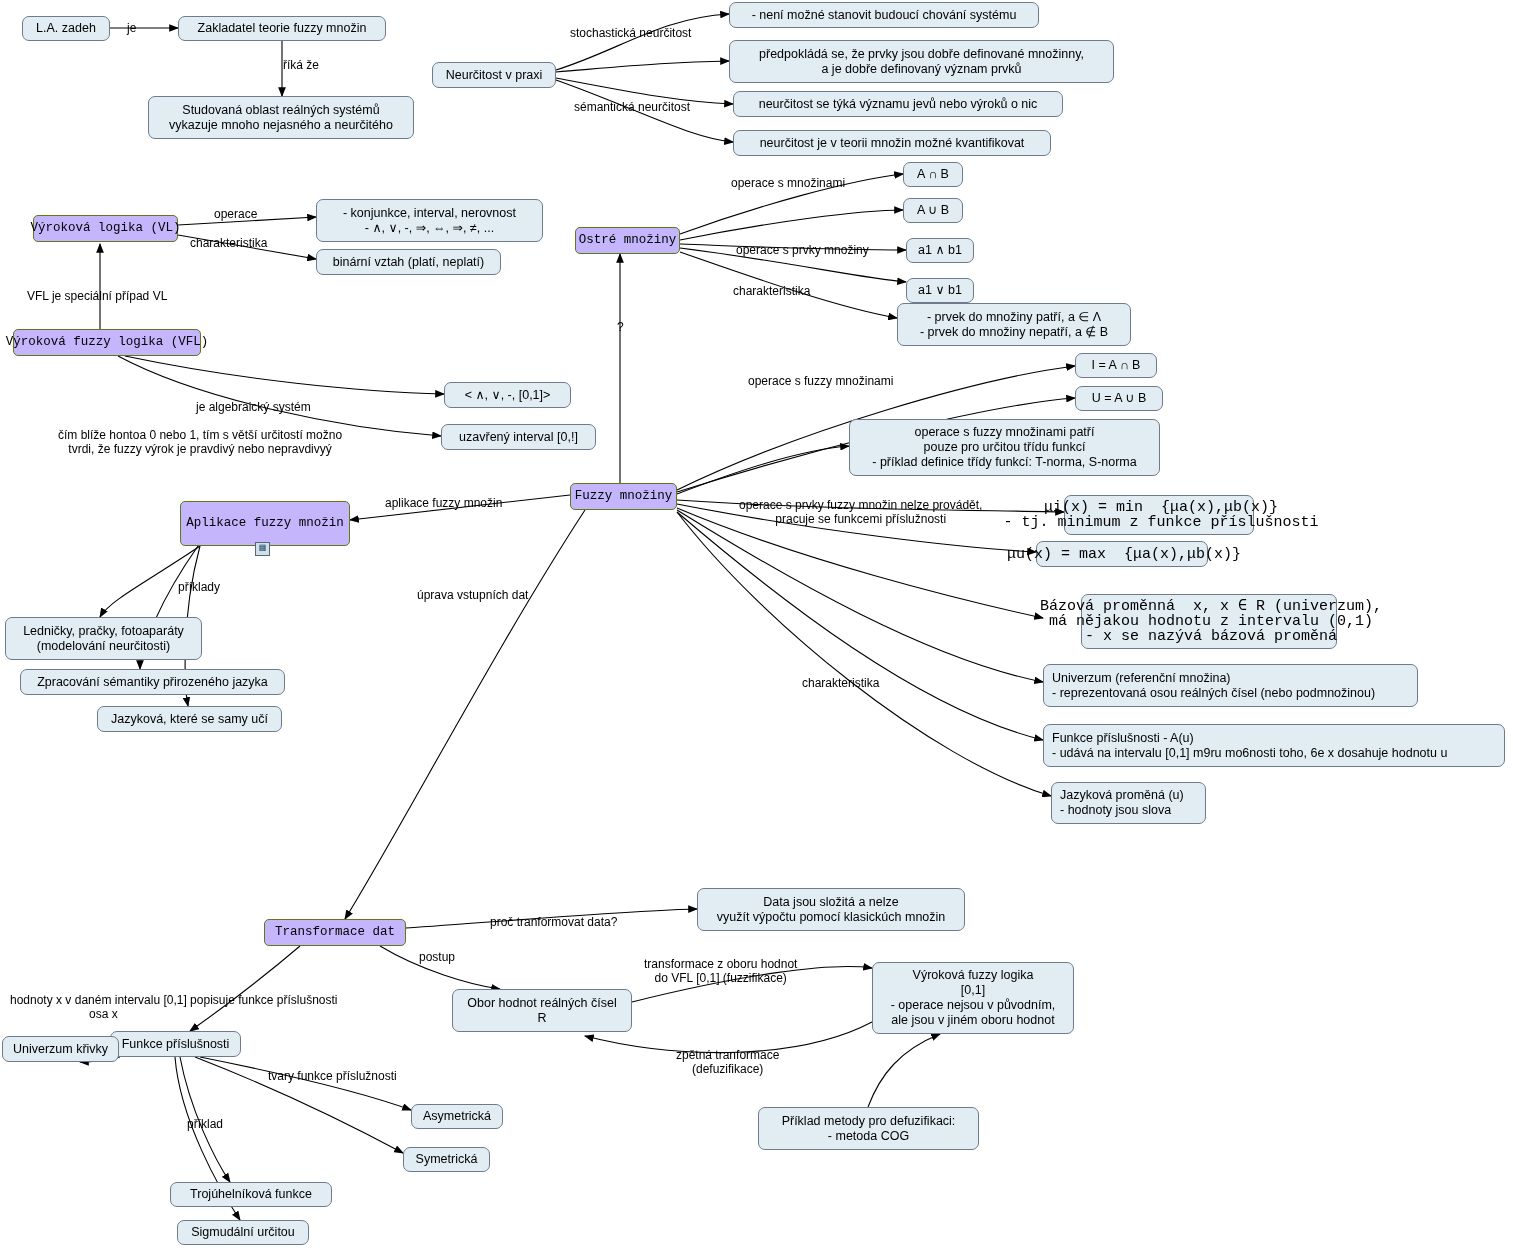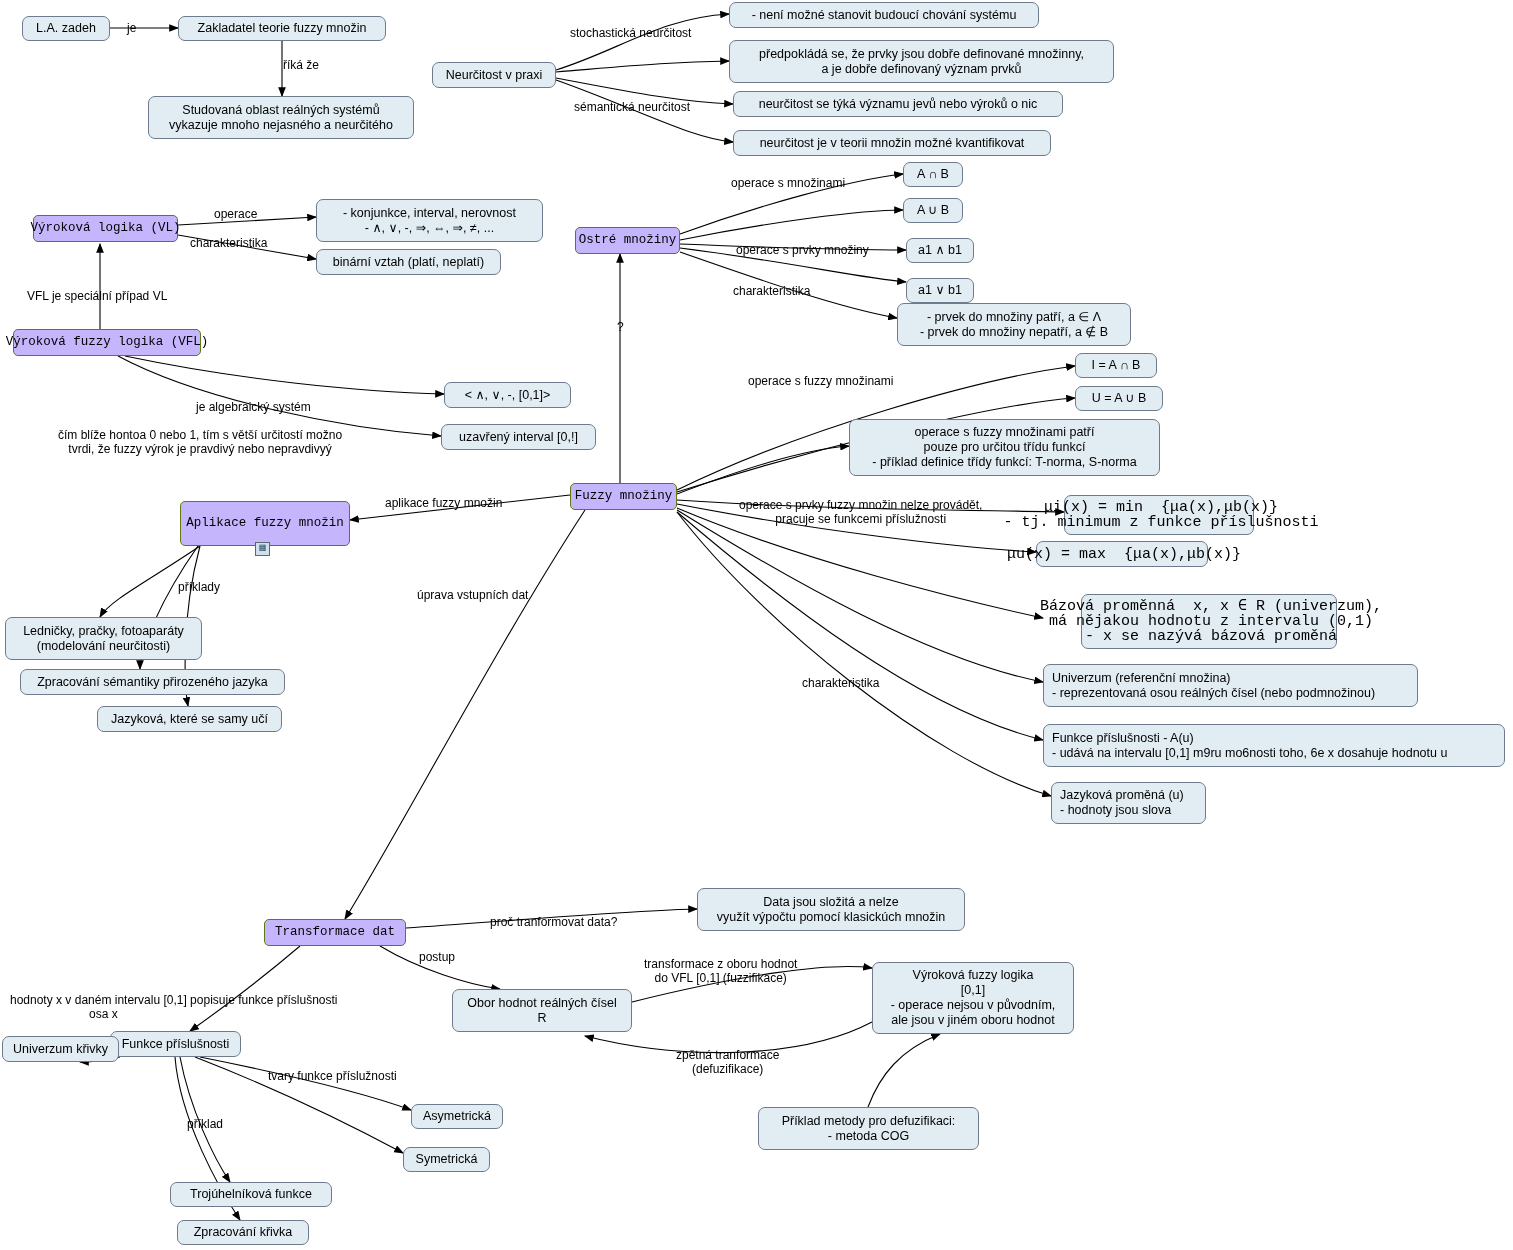--- a/index.html
+++ b/index.html
@@ -195,21 +195,21 @@
 [0,1]
 - operace nejsou v původním,
 ale jsou v jiném oboru hodnot</div>
       <div class="node" style="left: 758px; top: 1107px; width: 221px; min-height: 43px;">Příklad metody pro defuzifikaci:
 - metoda COG</div>
       <div class="node" style="left: 110px; top: 1031px; width: 131px; min-height: 26px;">Funkce příslušnosti</div>
       <div class="node" style="left: 2px; top: 1036px; width: 117px; min-height: 26px;">Univerzum křivky</div>
       <div class="node" style="left: 411px; top: 1104px; width: 92px; min-height: 25px;">Asymetrická</div>
       <div class="node" style="left: 403px; top: 1147px; width: 87px; min-height: 25px;">Symetrická</div>
       <div class="node" style="left: 170px; top: 1182px; width: 162px; min-height: 25px;">Trojúhelníková funkce</div>
-      <div class="node" style="left: 177px; top: 1220px; width: 132px; min-height: 25px;">Zpracování křivka</div>
+      <div class="node" style="left: 177px; top: 1220px; width: 132px; min-height: 25px;">Sigmudální určitou</div>
     </div>
   <div id="label-layer">
       <div class="label" style="left: 127px; top: 21px;">je</div>
       <div class="label" style="left: 249px; top: 58px; padding-left: 34px;">říká že</div>
       <div class="label" style="left: 570px; top: 26px;">stochastická neurčitost</div>
       <div class="label" style="left: 574px; top: 100px;">sémantická neurčitost</div>
       <div class="label" style="left: 214px; top: 207px;">operace</div>
       <div class="label" style="left: 190px; top: 236px;">charakteristika</div>
       <div class="label" style="left: 27px; top: 289px;">VFL je speciální případ VL</div>
       <div class="label" style="left: 196px; top: 400px;">je algebraický systém</div>

